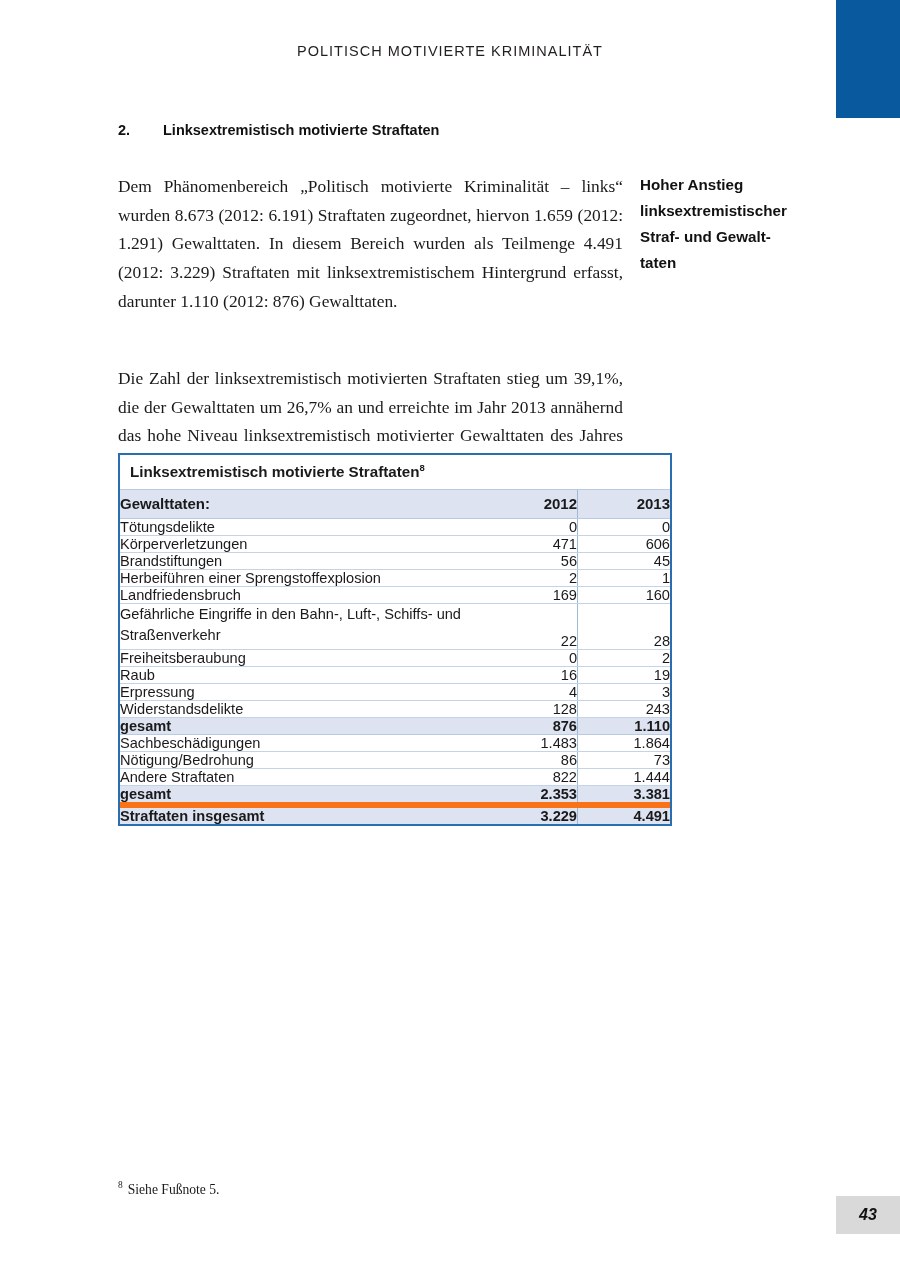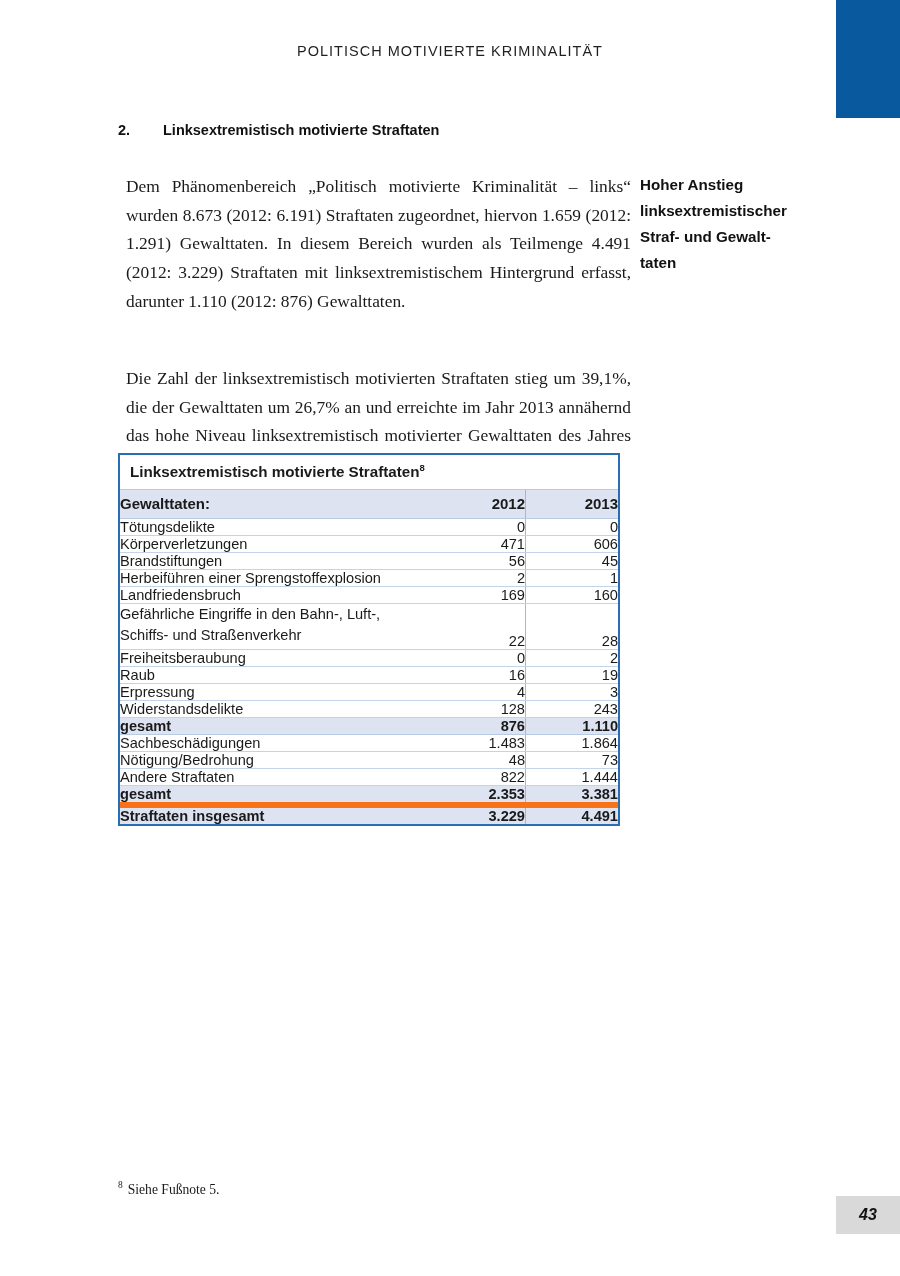--- a/index.html
+++ b/index.html
@@ -51,21 +51,21 @@
     display: flex;
   }
   .section-heading .num {
     width: 45px;
     flex: none;
   }
 
   
   .body-col {
     position: absolute;
-    left: 126px;
+    left: 118px;
     width: 505px;
     font-size: 17.4px;
     line-height: 28.7px;
     color: #1a1a1a;
     text-align: justify;
     text-justify: inter-word;
   }
   #para-1 { top: 172px; }
   #para-2 { top: 328px; margin-top: 36px; }
 
@@ -80,21 +80,21 @@
     font-size: 15.2px;
     line-height: 26px;
     color: #111111;
   }
 
   
   .data-table-wrap {
     position: absolute;
     top: 453px;
     left: 118px;
-    width: 502px;
+    width: 554px;
     border: 2px solid #2a6db0;
     background: #eab308;
     box-sizing: border-box;
   }
   table.data-table {
     width: 100%;
     border-collapse: collapse;
     font-family: "Liberation Sans", sans-serif;
     font-size: 14.6px;
     color: #1a1a1a;
@@ -293,21 +293,21 @@
           <td class="cell-num col-2012">876</td>
           <td class="cell-num col-2013">1.110</td>
         </tr>
         <tr class="data-row">
           <td class="cell-label">Sachbeschädigungen</td>
           <td class="cell-num col-2012">1.483</td>
           <td class="cell-num col-2013">1.864</td>
         </tr>
         <tr class="data-row">
           <td class="cell-label">Nötigung/Bedrohung</td>
-          <td class="cell-num col-2012">48</td>
+          <td class="cell-num col-2012">86</td>
           <td class="cell-num col-2013">73</td>
         </tr>
         <tr class="data-row">
           <td class="cell-label">Andere Straftaten</td>
           <td class="cell-num col-2012">822</td>
           <td class="cell-num col-2013">1.444</td>
         </tr>
         <tr class="total-row">
           <td class="cell-label">gesamt</td>
           <td class="cell-num col-2012">2.353</td>

